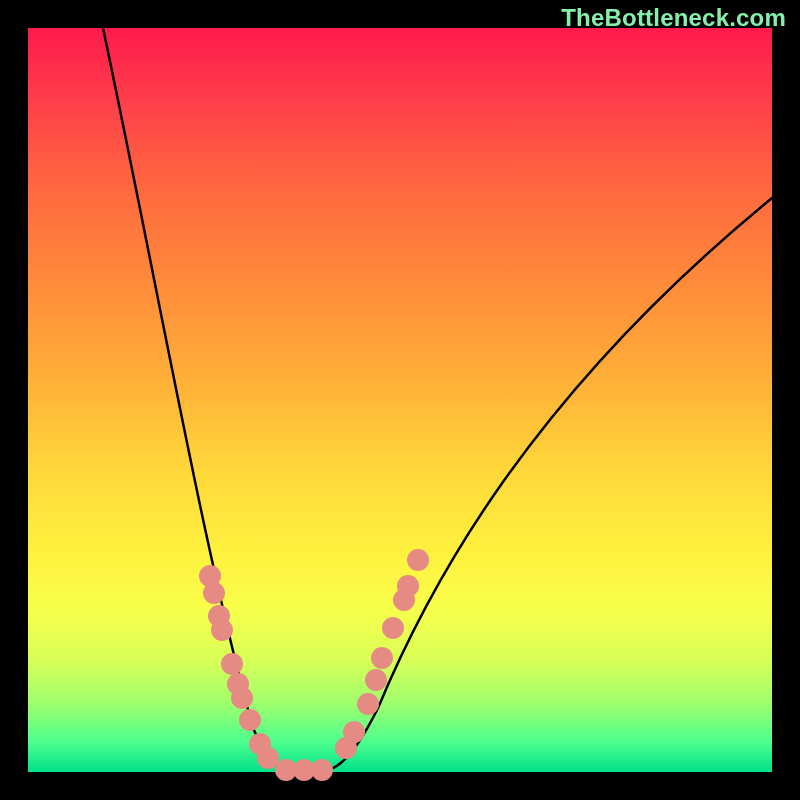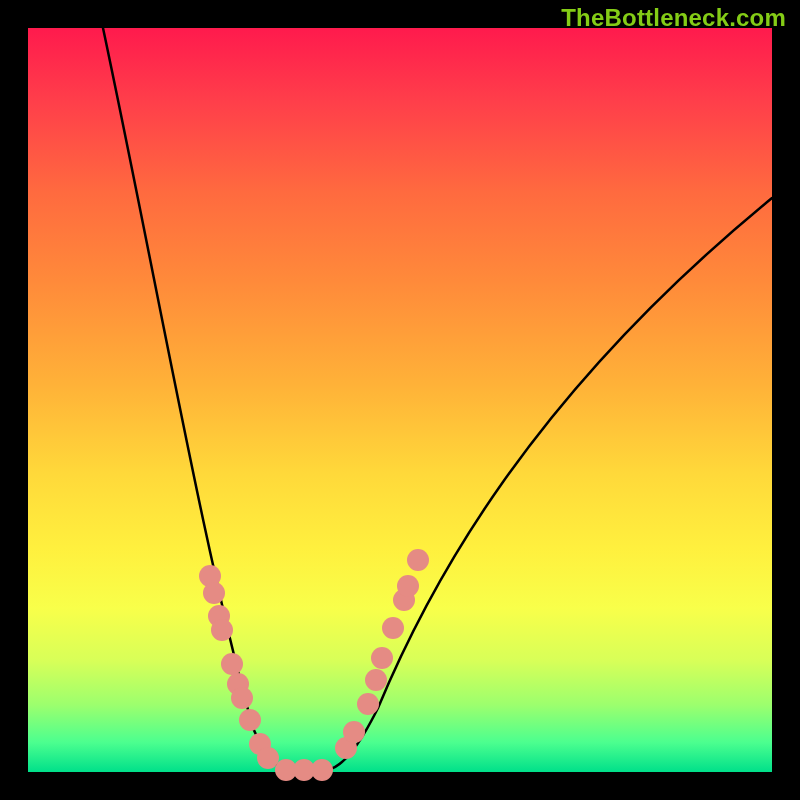--- a/index.html
+++ b/index.html
@@ -39,21 +39,21 @@
       #00e08a 100%
     );
   }
   .watermark {
     position: absolute;
     top: 4px;
     right: 14px;
     font-family: Arial, Helvetica, sans-serif;
     font-size: 24px;
     font-weight: 600;
-    color: #84cc16;
+    color: #86efac;
     letter-spacing: 0.2px;
   }
   svg.curve {
     position: absolute;
     left: 0;
     top: 0;
     width: 744px;
     height: 744px;
     overflow: visible;
   }

